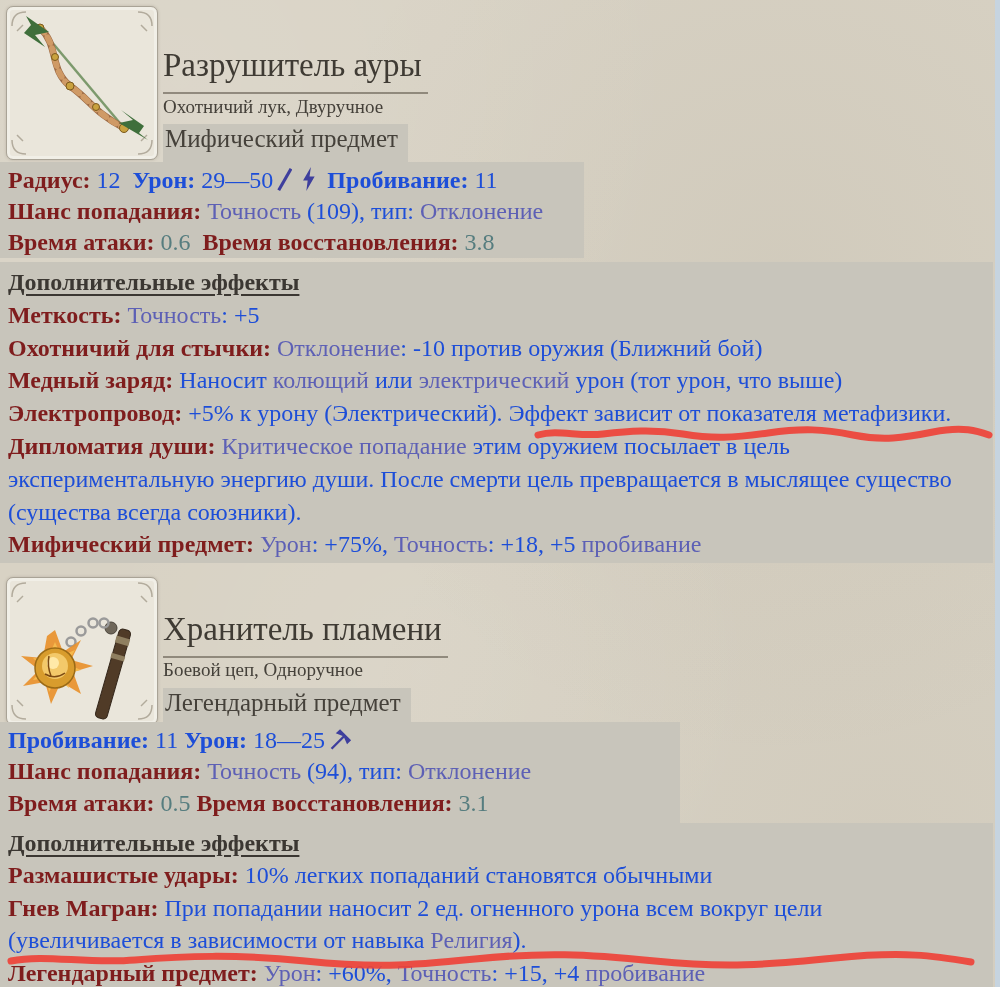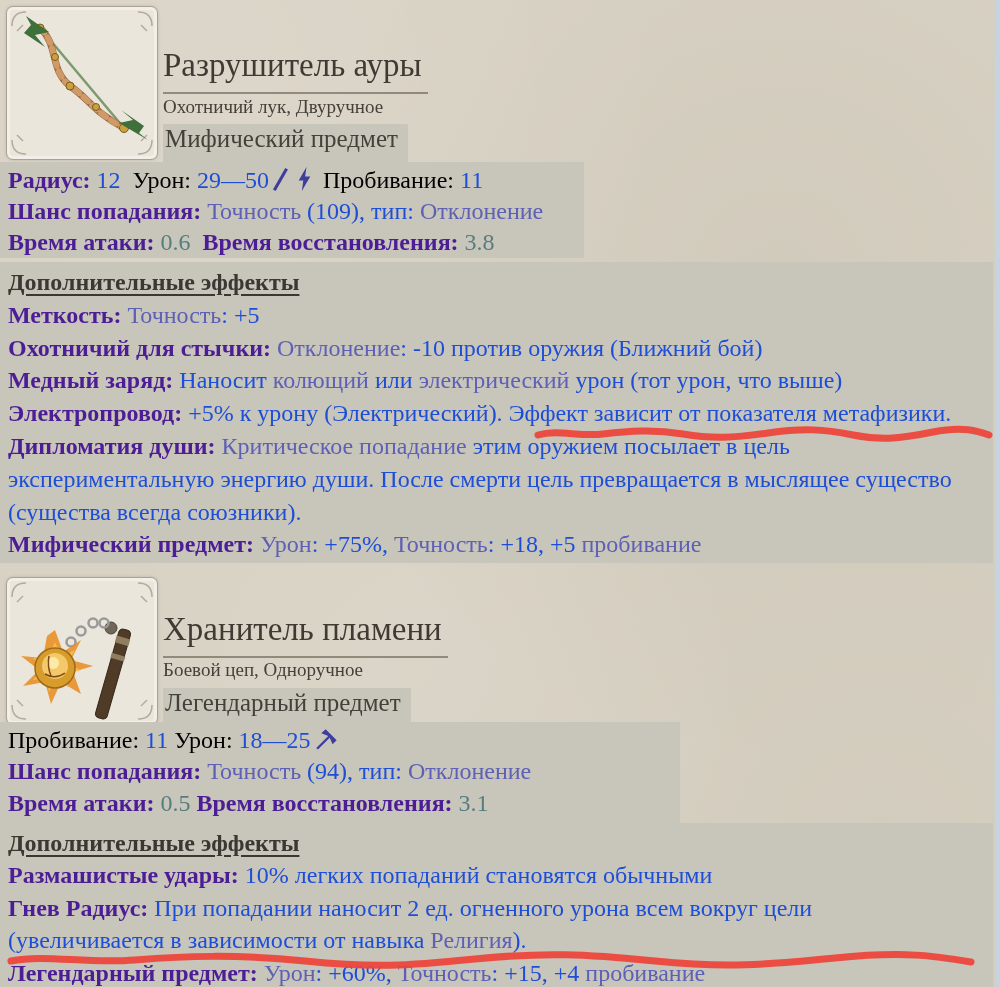--- a/index.html
+++ b/index.html
@@ -53,23 +53,23 @@
 
   .line{font-size:24px;line-height:32.8px;white-space:nowrap;}
   .stats-1 .line{line-height:31px;}
   .stats-2 .line{line-height:31.4px;}
   .effects-2 .line{line-height:32.4px;}
 
   .fx-header{font-weight:700;color:#3b3732;text-decoration:underline;text-decoration-thickness:2px;text-underline-offset:4px;}
 
   .seg{white-space:pre-wrap;}
   .seg.plain{color:#1d4ed8;}
-  .seg.name{color:#4c1d95;font-weight:700;}
+  .seg.name{color:#7f1d1d;font-weight:700;}
   .seg.blue{color:#5d60b5;}
-  .seg.iblue{color:#000000;font-weight:400;}
+  .seg.iblue{color:#1d4ed8;font-weight:700;}
   .seg.teal{color:#567d7f;}
 
   
   .inline-icon{display:inline-block;position:relative;vertical-align:-3px;margin:0 4px;}
   .pierce-icon{
     width:15px;height:23px;background:#3e3f9d;
     clip-path:polygon(82% 0%, 100% 7%, 18% 100%, 0% 93%);
   }
   .shock-icon{
     width:17px;height:24px;background:#3e3f9d;
@@ -196,21 +196,21 @@
     <div class="line"><span class="seg iblue">Пробивание: </span><span class="seg plain">11 </span><span class="seg iblue">Урон: </span><span class="seg plain">18—25</span><span class="inline-icon crush-icon"></span></div>
     <div class="line"><span class="seg name">Шанс попадания: </span><span class="seg blue">Точность </span><span class="seg plain">(94), тип: </span><span class="seg blue">Отклонение</span></div>
     <div class="line"><span class="seg name">Время атаки: </span><span class="seg teal">0.5 </span><span class="seg name">Время восстановления: </span><span class="seg teal">3.1</span></div>
   </div>
 
   <div class="block effects-2">
     <div class="line">
       <span class="fx-header">Дополнительные эффекты</span>
     </div>
     <div class="line"><span class="seg name">Размашистые удары: </span><span class="seg plain">10% легких попаданий становятся обычными</span></div>
-    <div class="line"><span class="seg name">Гнев Радиус: </span><span class="seg plain">При попадании наносит 2 ед. огненного урона всем вокруг цели</span></div>
+    <div class="line"><span class="seg name">Гнев Магран: </span><span class="seg plain">При попадании наносит 2 ед. огненного урона всем вокруг цели</span></div>
     <div class="line"><span class="seg plain">(увеличивается в зависимости от навыка </span><span class="seg blue">Религия</span><span class="seg plain">).</span></div>
     <div class="line"><span class="seg name">Легендарный предмет: </span><span class="seg blue">Урон</span><span class="seg plain">: +60%, </span><span class="seg blue">Точность</span><span class="seg plain">: +15, +4 </span><span class="seg blue">пробивание</span></div>
   </div>
 
   <svg class="red-underline u1" viewBox="0 0 460 18">
     <path d="M5,10 C 25,4 45,12 70,9 S 120,4 150,9 S 200,13 235,8 S 290,4 320,10 S 370,13 400,7 S 445,6 456,10" stroke="#ee4238" stroke-width="7" fill="none" stroke-linecap="round" opacity="0.92"></path>
   </svg>
   <svg class="red-underline u2" viewBox="0 0 975 18">
     <path d="M6,10 C 40,3 80,13 130,9 S 230,3 300,10 S 400,15 470,8 S 580,3 650,10 S 760,14 830,7 S 930,5 966,11" stroke="#ee4238" stroke-width="7" fill="none" stroke-linecap="round" opacity="0.92"></path>
   </svg>

